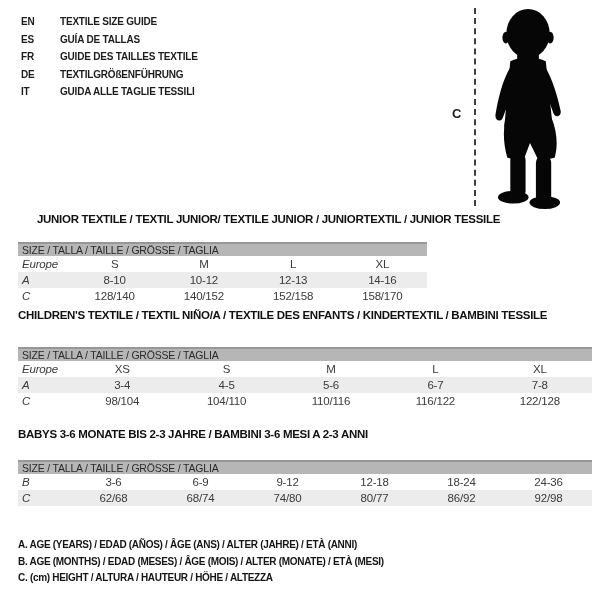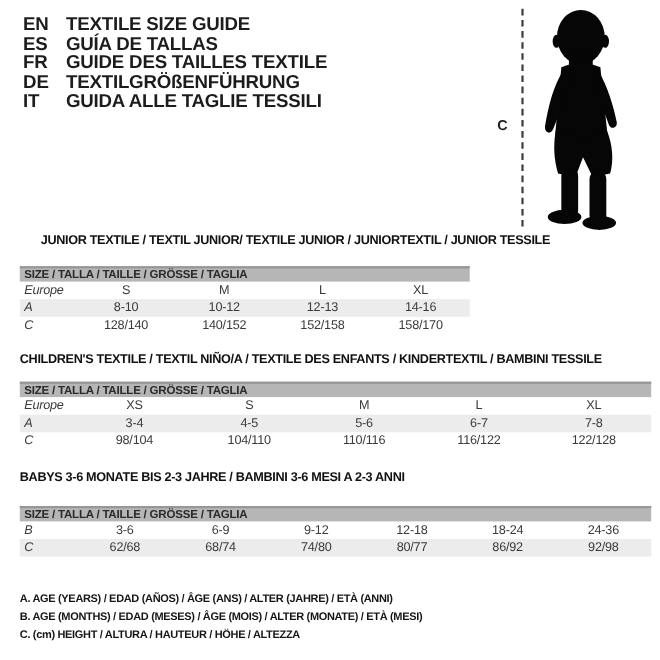--- a/index.html
+++ b/index.html
@@ -4,38 +4,38 @@
 <style>
   * { margin:0; padding:0; box-sizing:border-box; }
   body { background:#fff; font-family:"Liberation Sans", sans-serif; }
   .canvas {
     position:relative; width:600px; height:600px; background:#ffffff;
     overflow:hidden; color:#1c1c1c;
   }
 
   
   .lang-list { position:absolute; left:21px; top:13px; }
-  .lang-row { display:flex; line-height:17.5px; font-size:17px; font-weight:bold; letter-spacing:-0.2px; }
+  .lang-row { display:flex; line-height:17.5px; font-size:10px; font-weight:bold; letter-spacing:-0.2px; }
   .lang-code { width:39px; }
 
   
   .figure-area { position:absolute; left:450px; top:6px; width:140px; height:205px; }
   .dash-line { position:absolute; left:24px; top:2px; height:198px; width:0; border-left:2px dashed #3d3d3d; }
   .height-label { position:absolute; left:2px; top:100px; font-size:13px; font-weight:bold; }
   .silhouette { position:absolute; left:33px; top:2px; }
 
   
   .sec-title { position:absolute; left:18px; font-size:11.5px; font-weight:bold; letter-spacing:-0.3px; white-space:nowrap; color:#111; }
   .sec-title .line2 { display:block; }
 
   
   .size-table { position:absolute; left:18px; }
   .size-bar {
     height:14px; line-height:12px; background:#b6b6b6; border-top:2px solid #979797;
-    font-size:10.5px; font-weight:bold; color:#2a2a2a; padding-left:4px; letter-spacing:-0.2px;
+    font-size:10.5px; font-weight:normal; color:#2a2a2a; padding-left:4px; letter-spacing:-0.2px;
   }
   .trow { display:grid; align-items:center; height:16px; font-size:11.5px; color:#3a3a3a; letter-spacing:-0.2px; }
   .t4 { grid-template-columns:52px repeat(4, 1fr); }
   .t5 { grid-template-columns:52px repeat(5, 1fr); }
   .t6 { grid-template-columns:52px repeat(6, 1fr); }
   .trow .lbl { text-align:left; padding-left:4px;font-style:italic; }
   .trow .val { text-align:center; }
   .stripe { background:#ececec; }
   .w409 { width:409px; }
   .w574 { width:574px; }
@@ -110,21 +110,21 @@
     </div>
     <div class="trow t4">
       <span class="lbl">C</span>
       <span class="val">128/140</span>
       <span class="val">140/152</span>
       <span class="val">152/158</span>
       <span class="val">158/170</span>
     </div>
   </div>
 
-  <div class="sec-title" style="top:321px;">CHILDREN'S TEXTILE / TEXTIL NIÑO/A / TEXTILE DES ENFANTS / KINDERTEXTIL / BAMBINI TESSILE</div>
+  <div class="sec-title" style="top:309px;">CHILDREN'S TEXTILE / TEXTIL NIÑO/A / TEXTILE DES ENFANTS / KINDERTEXTIL / BAMBINI TESSILE</div>
   <div class="size-table w574" style="top:347px;">
     <div class="size-bar">SIZE / TALLA / TAILLE / GRÖSSE / TAGLIA</div>
     <div class="trow t5">
       <span class="lbl">Europe</span>
       <span class="val">XS</span>
       <span class="val">S</span>
       <span class="val">M</span>
       <span class="val">L</span>
       <span class="val">XL</span>
     </div>

